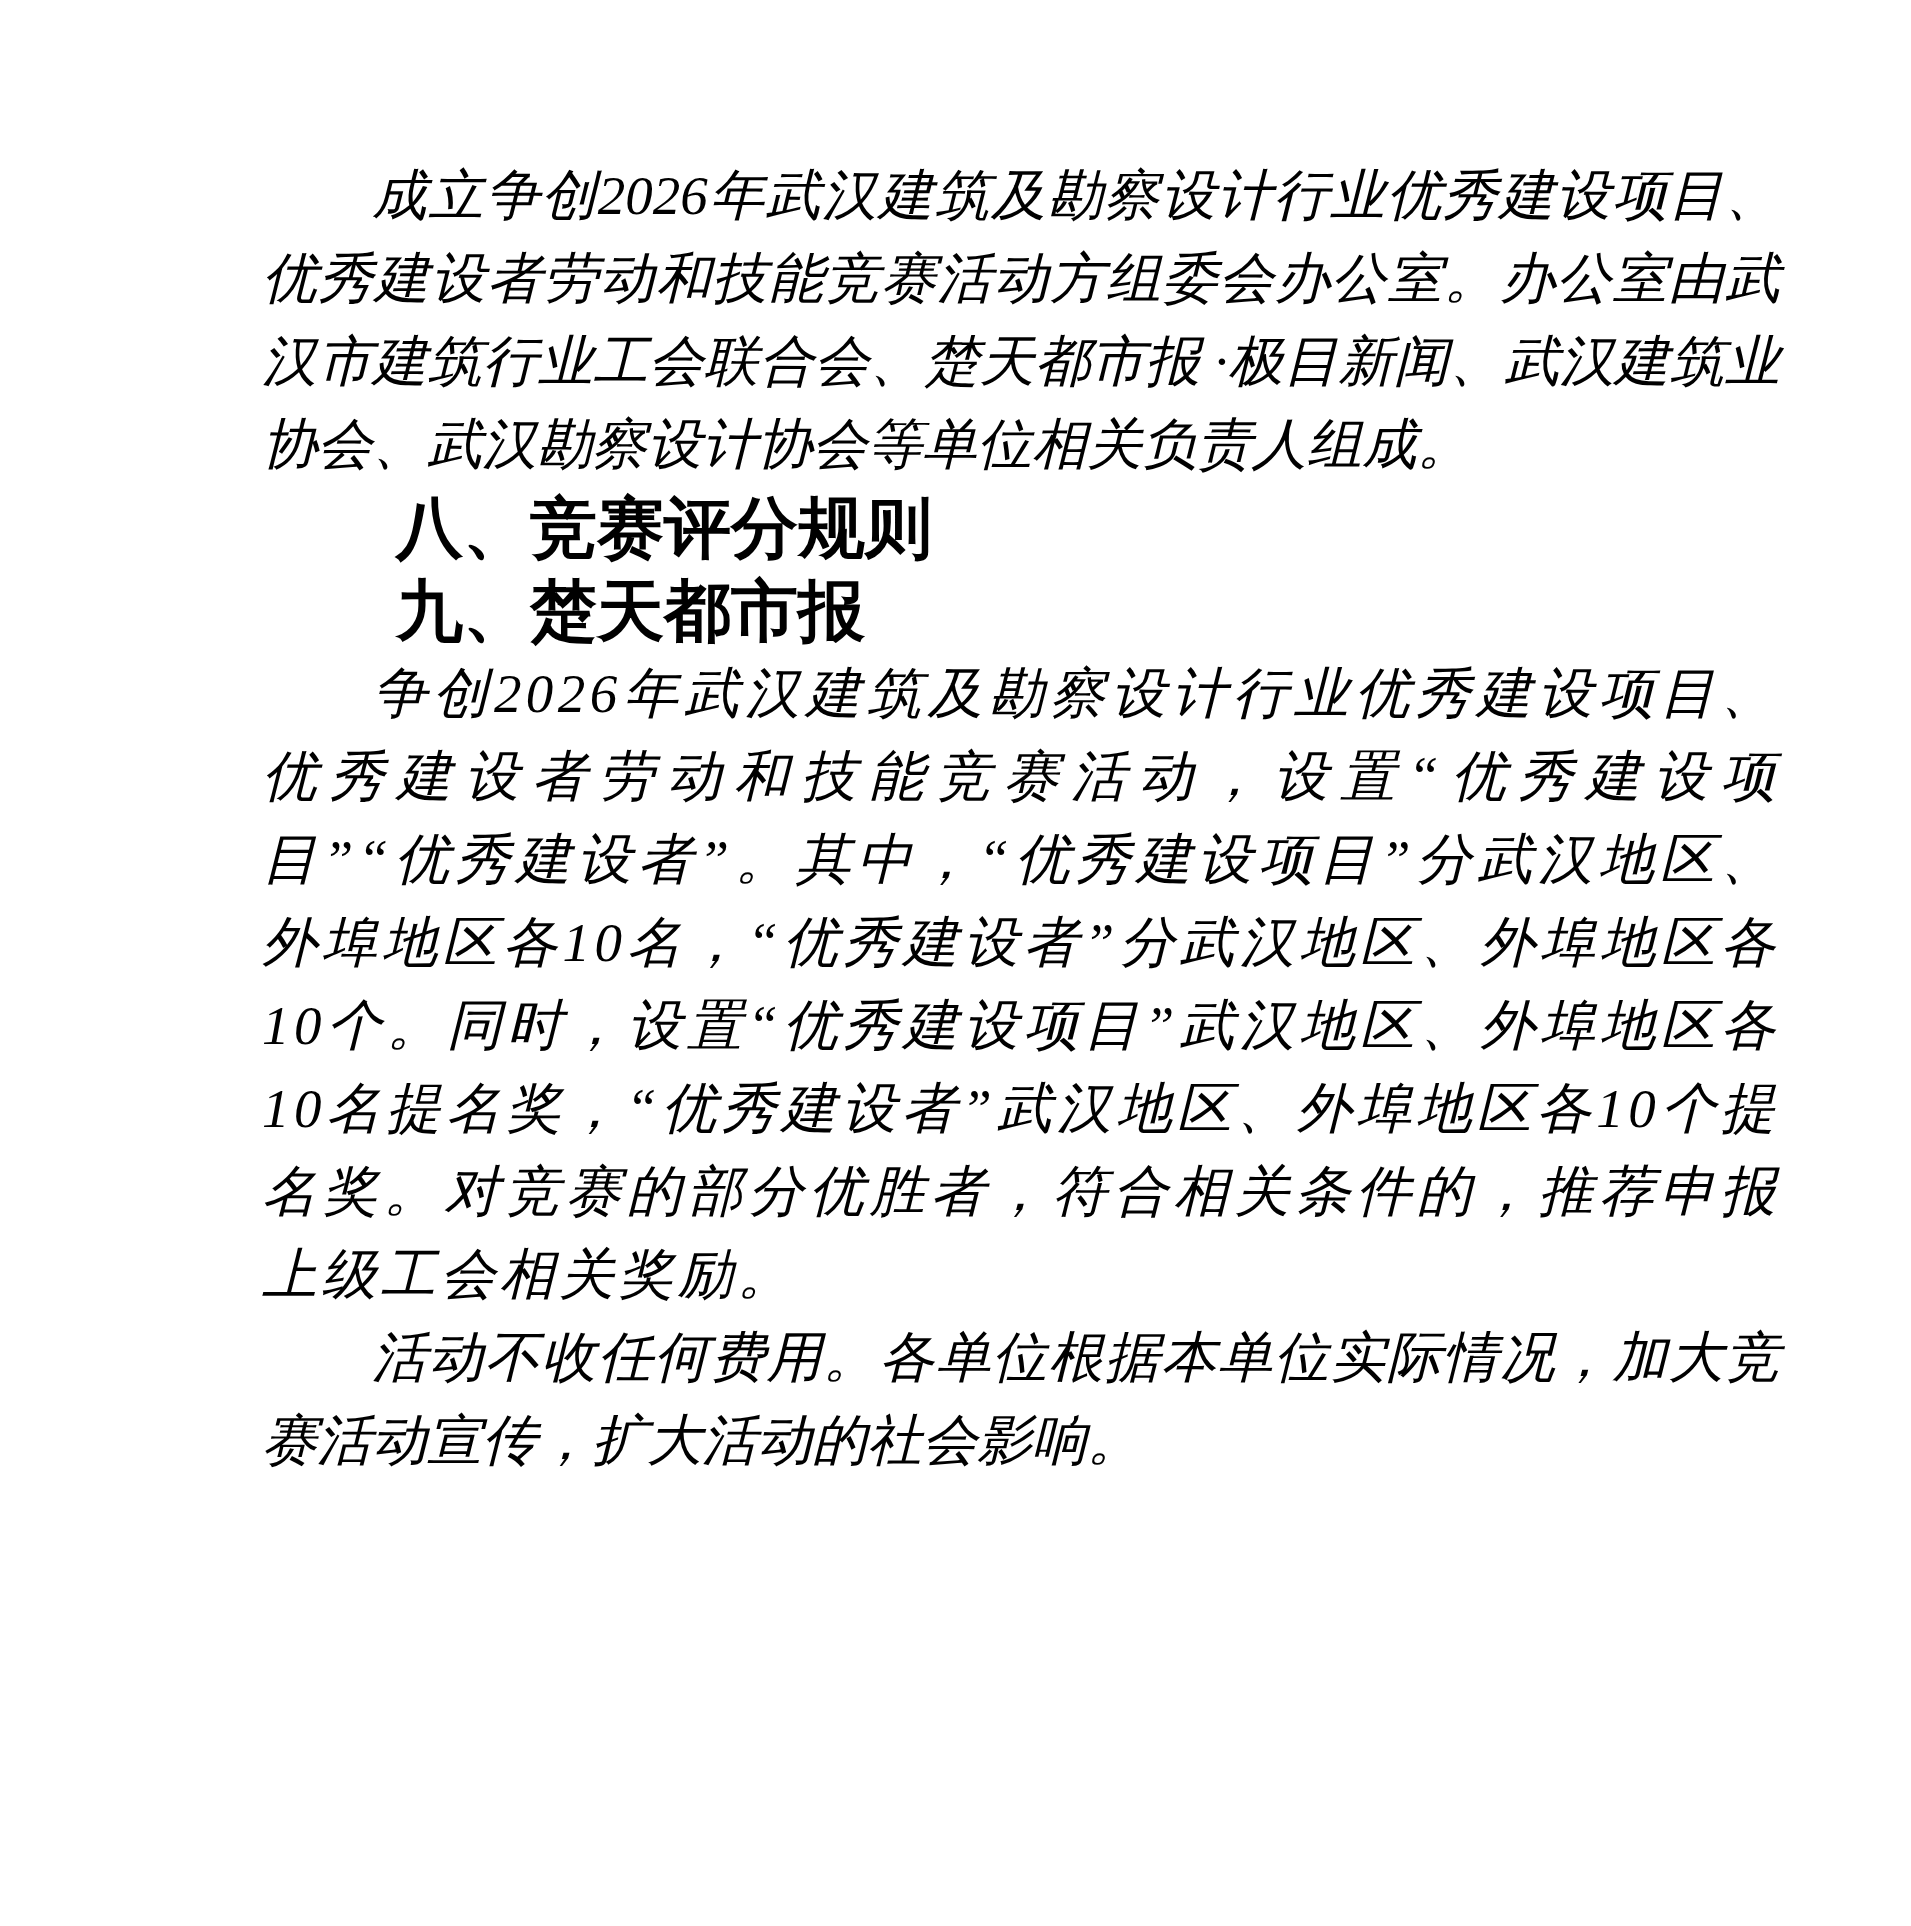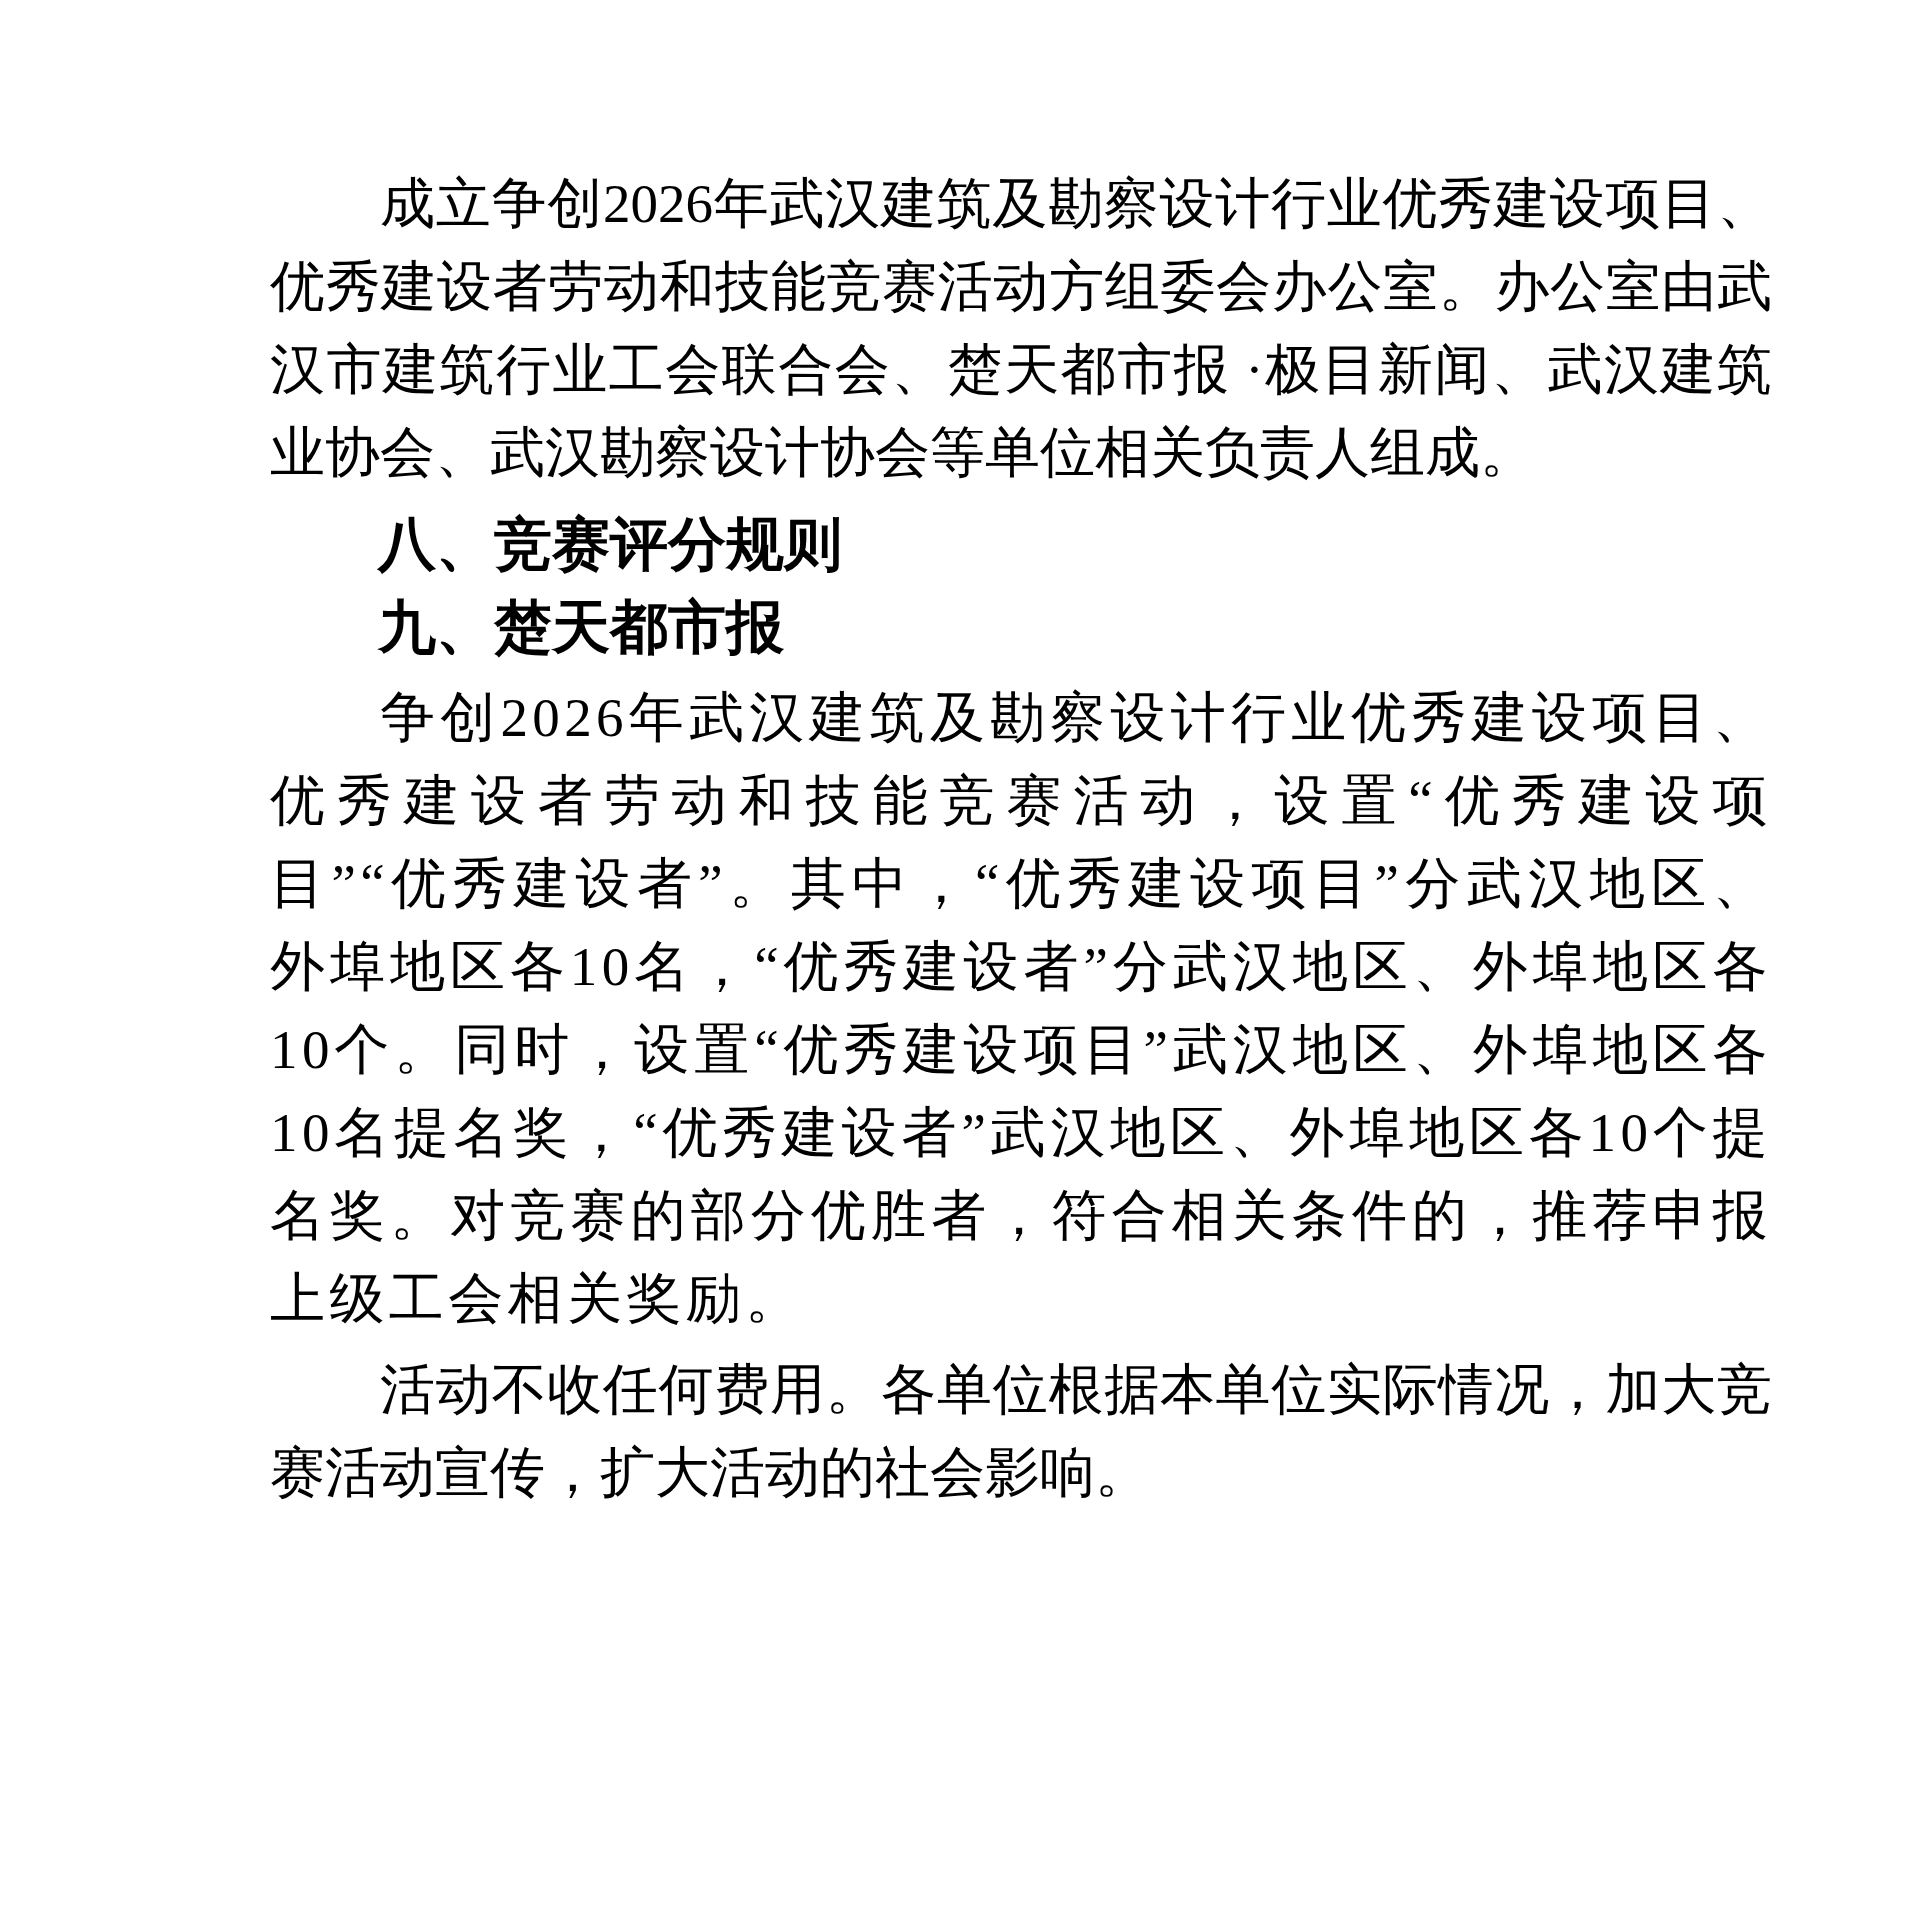--- a/index.html
+++ b/index.html
@@ -20,34 +20,35 @@
     left: 262px;
     top: 154px;
     width: 1518px;
     font-family: "Liberation Serif", "DejaVu Serif", serif;
     font-size: 55px;
     line-height: 83px;
     text-align: justify;
     color: #000000;
   }
   p.body {
-    margin: 8px;
+    margin: 0;
     padding: 0;
     text-indent: 2em;
+    font-style: italic;
   }
   p.body.spread {
     letter-spacing: 0.08em;
   }
   h2.heading {
     margin: 0;
     padding: 0;
     text-indent: 2em;
     font-family: "Liberation Sans", "DejaVu Sans", sans-serif;
     font-weight: 700;
-    font-size: 58px;
+    font-size: 67px;
     line-height: 83px;
   }
 </style>
 </head>
 <body>
 
 <div class="page">
   <div class="content">
     <p class="body">成立争创2026年武汉建筑及勘察设计行业优秀建设项目、优秀建设者劳动和技能竞赛活动方组委会办公室。办公室由武汉市建筑行业工会联合会、楚天都市报 ·极目新闻、武汉建筑业协会、武汉勘察设计协会等单位相关负责人组成。</p>
     <h2 class="heading">八、竞赛评分规则</h2>

